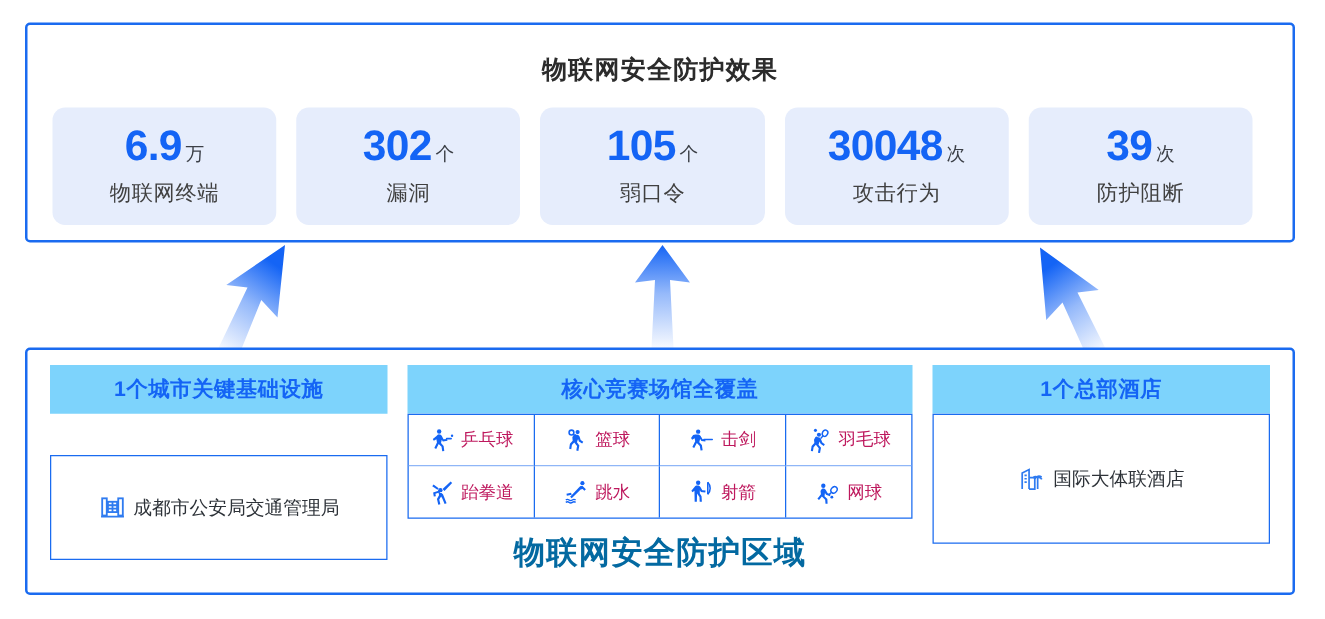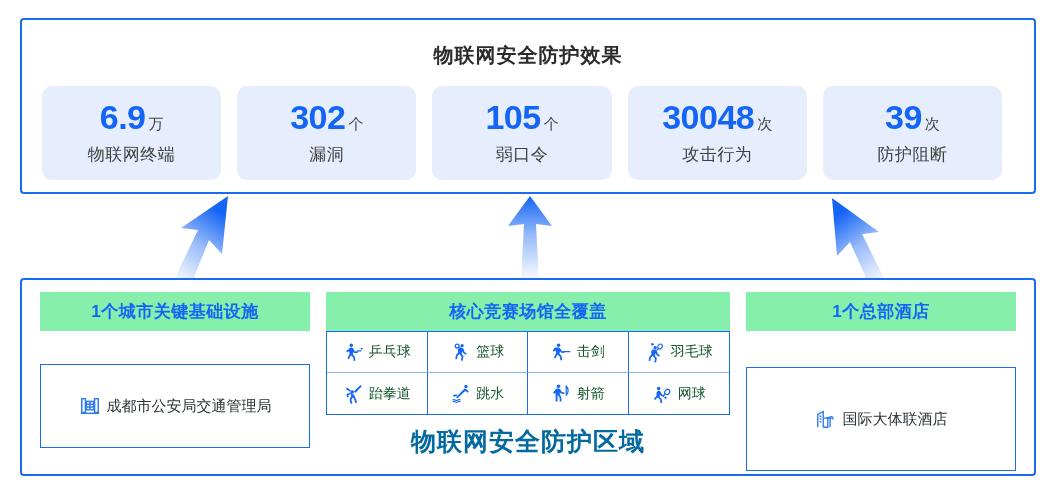--- a/index.html
+++ b/index.html
@@ -49,48 +49,48 @@
     position:absolute;left:20px;top:278px;width:1016px;height:198px;
     border:2px solid #1a6bf0;border-radius:4px;box-sizing:border-box;
     background:#fff;
   }
   #zone-groups{
     position:absolute;left:18px;top:12px;right:18px;
     display:flex;gap:16px;align-items:flex-start;
   }
   .group{display:flex;flex-direction:column;}
   .group-head{
-    background:#86efac;color:#1464f5;font-weight:bold;font-size:17px;
+    background:#7dd3fc;color:#1464f5;font-weight:bold;font-size:17px;
     text-align:center;padding:8px 0 8px;letter-spacing:0.5px;
   }
   .group-body{
     border:1px solid #1a6bf0;box-sizing:border-box;background:#fff;
   }
 
   #group-infra{width:270px;}
   #group-infra .group-body{
     height:84px;display:flex;align-items:center;justify-content:center;margin-top:33px;
   }
-  #group-hotel{width:270px;gap:36px;}
+  #group-hotel{width:270px;}
   #group-hotel .group-body{
     height:104px;display:flex;align-items:center;justify-content:center;
   }
   #group-venues{flex:1 1 auto;}
   #group-venues .group-body{height:84px;padding:0;}
 
   .entity{display:flex;align-items:center;gap:6px;font-size:15px;color:#2d3238;}
   .entity .ic{width:22px;height:22px;flex:0 0 22px;display:block;}
 
   .venue-grid{
     width:100%;height:100%;display:grid;
     grid-template-columns:repeat(4,1fr);grid-template-rows:1fr 1fr;
   }
   .venue-cell{
     display:flex;align-items:center;justify-content:center;gap:5px;
-    font-size:14px;color:#14532d;
+    font-size:14px;color:#be185d;
     border-right:1px solid #1a6bf0;border-bottom:1px solid #8fb6f7;
     box-sizing:border-box;
   }
   .venue-cell:nth-child(4n){border-right:none;}
   .venue-cell:nth-child(n+5){border-bottom:none;}
   .venue-cell .ic{width:21px;height:21px;flex:0 0 21px;display:block;}
 
   #zone-title{
     position:absolute;left:0;right:0;bottom:16px;text-align:center;
     font-size:25px;font-weight:bold;color:#0369a1;letter-spacing:1px;

